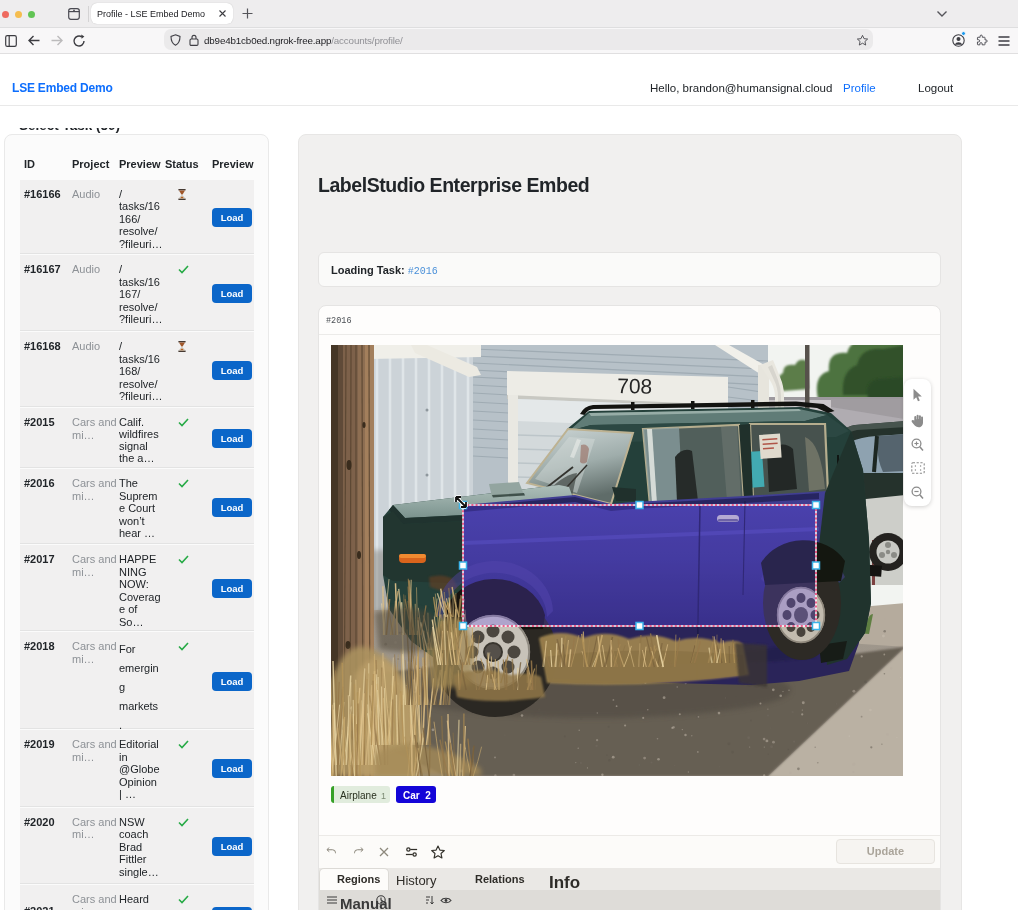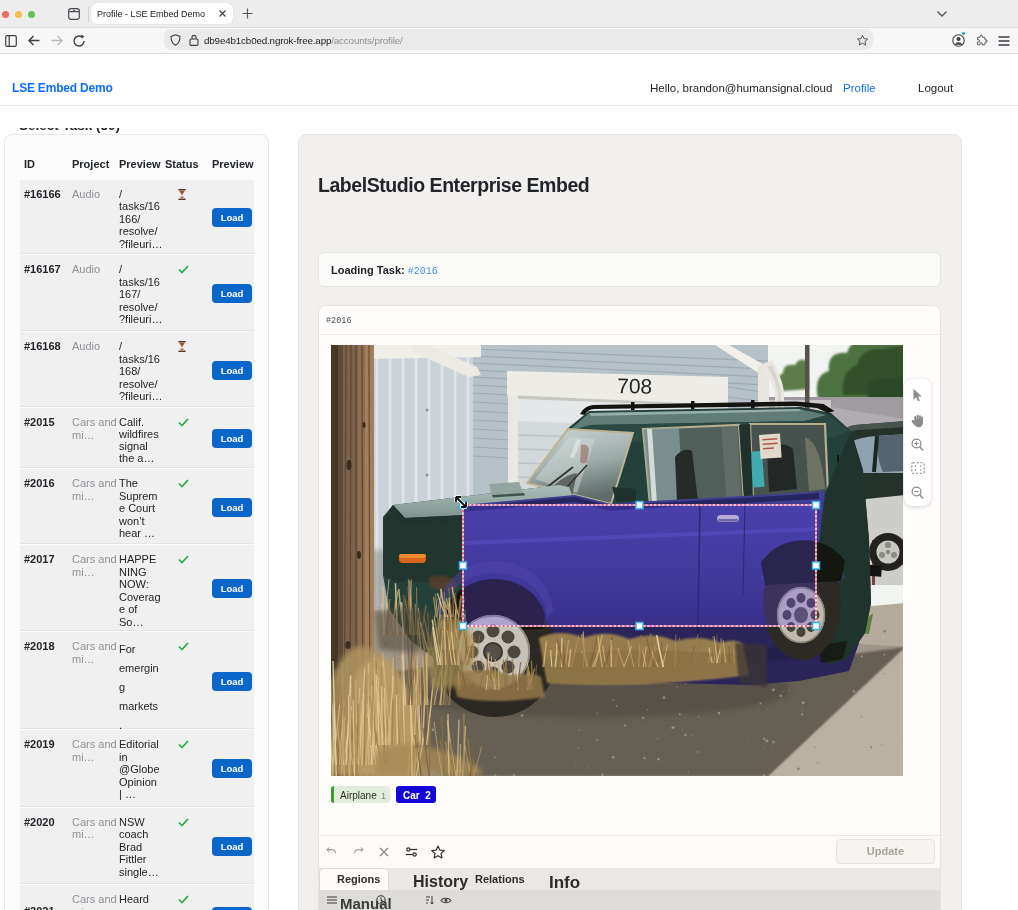--- a/index.html
+++ b/index.html
@@ -1211,21 +1211,21 @@
   </svg>
   <svg class="abs" style="left:430px;top:844px" width="16" height="16" viewBox="0 0 24 24">
     <path d="M12 3 L14.8 9.1 L21.5 9.8 L16.5 14.3 L17.9 20.9 L12 17.5 L6.1 20.9 L7.5 14.3 L2.5 9.8 L9.2 9.1 Z" fill="none" stroke="#32302a" stroke-width="1.7" stroke-linejoin="round"></path>
   </svg>
   <div class="abs" style="left:836px;top:839px;width:99px;height:25px;background:#f6f4f1;border:1px solid #e7e4df;border-radius:4px;"></div>
   <div class="abs" style="left:836px;top:845px;width:99px;text-align:center;font-size:11px;font-weight:bold;color:#aaa49a;">Update</div>
 
   <div class="abs" style="left:319px;top:868px;width:621px;height:22px;background:#eae8e5;"></div>
   <div class="abs" style="left:319px;top:868px;width:70px;height:22px;background:#fdfcfa;border:1px solid #dcdad6;border-bottom:none;border-radius:5px 5px 0 0;"></div>
   <div class="abs" style="left:337px;top:873px;font-size:11px;font-weight:bold;color:#2e2c28;">Regions</div>
-  <div class="abs" style="left:413px;top:873px;font-size:16px;font-weight:bold;color:#2e2c28;">History</div>
+  <div class="abs" style="left:396px;top:873px;font-size:13px;font-weight:normal;color:#2e2c28;">History</div>
   <div class="abs" style="left:475px;top:873px;font-size:11px;font-weight:bold;color:#2e2c28;">Relations</div>
   <div class="abs" style="left:549px;top:873px;font-size:17px;font-weight:bold;color:#2e2c28;">Info</div>
 
   <div class="abs" style="left:319px;top:890px;width:621px;height:33px;background:#dedcd8;"></div>
   <svg class="abs" style="left:327px;top:896px" width="10" height="8" viewBox="0 0 10 8">
     <path d="M0 1 H10 M0 4 H10 M0 7 H10" stroke="#3a3a3a" stroke-width="1.2"></path>
   </svg>
   <div class="abs" style="left:340px;top:894.5px;font-size:15px;font-weight:bold;color:#3a3a3a;">Manual</div>
   <svg class="abs" style="left:376px;top:895px" width="10" height="10" viewBox="0 0 10 10">
     <circle cx="5" cy="5" r="4.2" fill="none" stroke="#3a3a3a" stroke-width="1.1"></circle>

